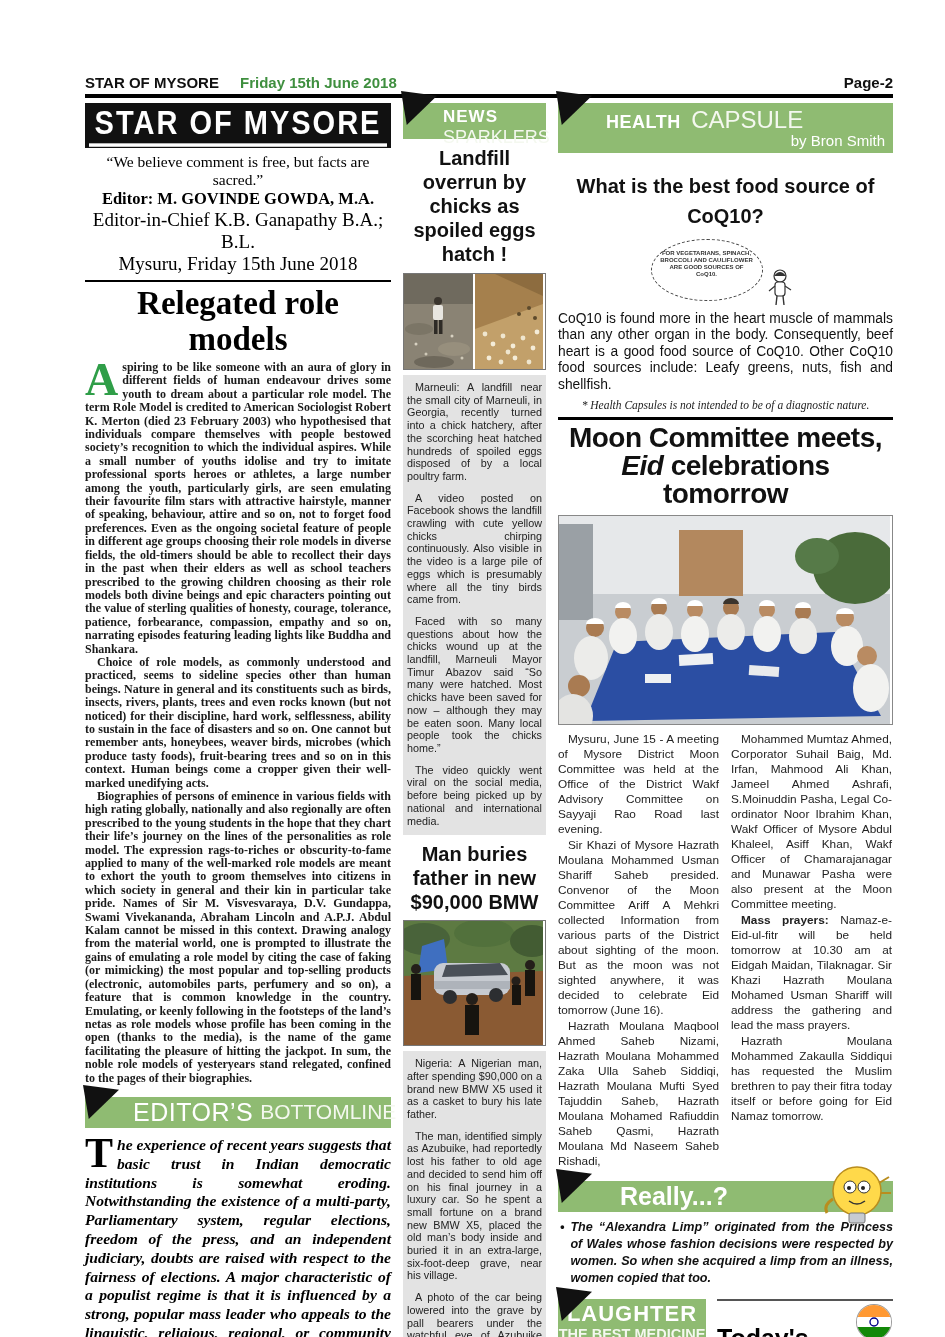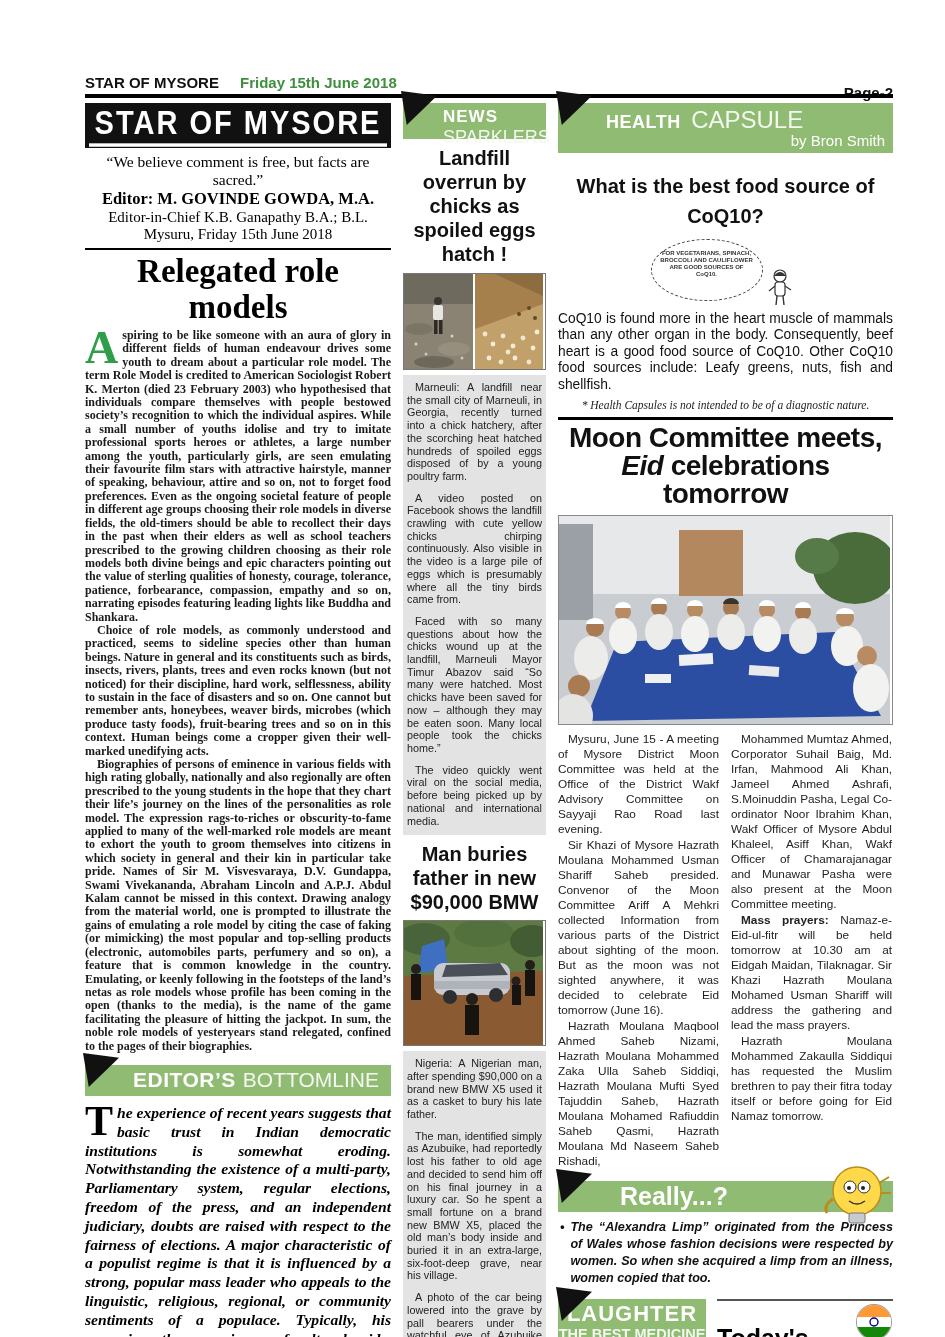--- a/index.html
+++ b/index.html
@@ -4,49 +4,49 @@
 <style>
   * { margin:0; padding:0; box-sizing:border-box; }
   body { background:#f2f2f0; font-family:"Liberation Serif", serif; }
   .page { position:relative; width:945px; height:1337px; background:#fff; margin:0 auto; overflow:hidden; }
 
   
   .top-header { position:absolute; left:85px; top:74px; width:808px; height:18px;
     font-family:"Liberation Sans", sans-serif; font-weight:bold; font-size:15px; color:#111; }
   .top-header .pub { position:absolute; left:0; top:0; }
   .top-header .date { position:absolute; left:155px; top:0; color:#3f8f3f; }
-  .top-header .pageno { position:absolute; right:0; top:10px; }
+  .top-header .pageno { position:absolute; right:0; top:0; }
   .top-rule { position:absolute; left:85px; top:94px; width:808px; height:4px; background:#000; }
 
   
   .col-left   { position:absolute; left:85px;  top:103px; width:306px; }
   .col-mid    { position:absolute; left:403px; top:103px; width:143px; }
   .col-right  { position:absolute; left:558px; top:103px; width:335px; }
 
   
   .banner { position:relative; background:#8fbb72; color:#fff; font-family:"Liberation Sans", sans-serif; }
   .corner-tri { position:absolute; left:-2px; top:-12px; width:36px; height:34px; background:#111;
     clip-path:polygon(0 0, 100% 14%, 16% 100%); }
 
   
   .masthead { background:#111; height:45px; display:flex; align-items:center; justify-content:center; }
   .masthead .mast-title { color:#fff; font-family:"Liberation Sans", sans-serif; font-weight:bold;
     font-size:29px; letter-spacing:2px; transform:scaleY(1.15); border-bottom:3px solid #fff; padding:0 6px 1px; }
   .mast-lines { text-align:center; margin-top:5px; }
   .motto { font-size:15.5px; }
   .editor-line { font-size:16.5px; font-weight:bold; }
-  .chief-line, .date-line { font-size:15px; }
+  .chief-line, .date-line { font-size:19px; }
   .mast-rule { border-top:2px solid #000; margin-top:5px; }
   .lead-headline { font-size:33px; font-weight:bold; text-align:center; line-height:36px; margin-top:3px; }
   .lead-body { margin-top:4px; }
   .lead-body p { font-size:12px; line-height:13.4px; font-weight:bold; text-align:justify; color:#1a1a1a; }
   .lead-body p + p { text-indent:12px; }
   .dropcap-green { float:left; color:#2f9e48; font-size:46px; line-height:37px; font-weight:bold; padding-right:4px; }
   .bottomline-banner { margin-top:12px; height:31px; display:flex; align-items:center; padding-left:48px; }
-  .bottomline-banner .b1 { font-weight:700; font-size:21px; letter-spacing:0.5px; }
+  .bottomline-banner .b1 { font-weight:400; font-size:25px; letter-spacing:0.5px; }
   .bottomline-banner .b2 { font-weight:400; font-size:21px; color:#f4f8ef; margin-left:7px; }
   .bottomline-body { margin-top:8px; font-style:italic; font-weight:bold; font-size:15.6px; line-height:18.8px; text-align:justify; }
   .dropcap-black { float:left; font-size:42px; line-height:34px; font-weight:bold; padding-right:4px; font-style:normal; }
 
   
   .sparklers-banner { height:36px; padding:4px 0 0 40px; line-height:20px; }
   .sparklers-banner .b1 { font-weight:800; font-size:17px; letter-spacing:1px; display:block; }
   .sparklers-banner .b2 { font-weight:400; font-size:18px; color:#f4f8ef; display:block; }
   .mid-headline { font-family:"Liberation Sans", sans-serif; font-weight:800; font-size:20px;
     line-height:24px; text-align:center; margin-top:7px; color:#111; }
@@ -190,21 +190,21 @@
           <circle cx="54" cy="88" r="2.4" fill="#efe6cf"></circle>
         <circle cx="33" cy="78" r="2.4" fill="#efe6cf"></circle>
           <circle cx="62" cy="58" r="2.4" fill="#f4ecd8"></circle>
         <circle cx="44" cy="40" r="2" fill="#5d4a2c"></circle>
           <circle cx="54" cy="34" r="2" fill="#5d4a2c"></circle>
           <circle cx="60" cy="44" r="2" fill="#5d4a2c"></circle>
       </svg>
     </div>
 
     <div class="gray-block">
-      <p>Marneuli: A landfill near the small city of Marneuli, in Georgia, recently turned into a chick hatchery, after the scorching heat hatched hundreds of spoiled eggs disposed of by a young poultry farm.</p>
+      <p>Marneuli: A landfill near the small city of Marneuli, in Georgia, recently turned into a chick hatchery, after the scorching heat hatched hundreds of spoiled eggs disposed of by a local poultry farm.</p>
       <p>A video posted on Facebook shows the landfill crawling with cute yellow chicks chirping continuously. Also visible in the video is a large pile of eggs which is presumably where all the tiny birds came from.</p>
       <p>Faced with so many questions about how the chicks wound up at the landfill, Marneuli Mayor Timur Abazov said “So many were hatched. Most chicks have been saved for now – although they may be eaten soon. Many local people took the chicks home.”</p>
       <p>The video quickly went viral on the social media, before being picked up by national and international media.</p>
     </div>
 
     <div class="mid-headline">Man buries father in new $90,000 BMW</div>
 
     <div class="solo-photo">
       <svg width="139" height="124" viewBox="0 0 139 124">
         <rect width="139" height="124" fill="#9a6a3a"></rect>

